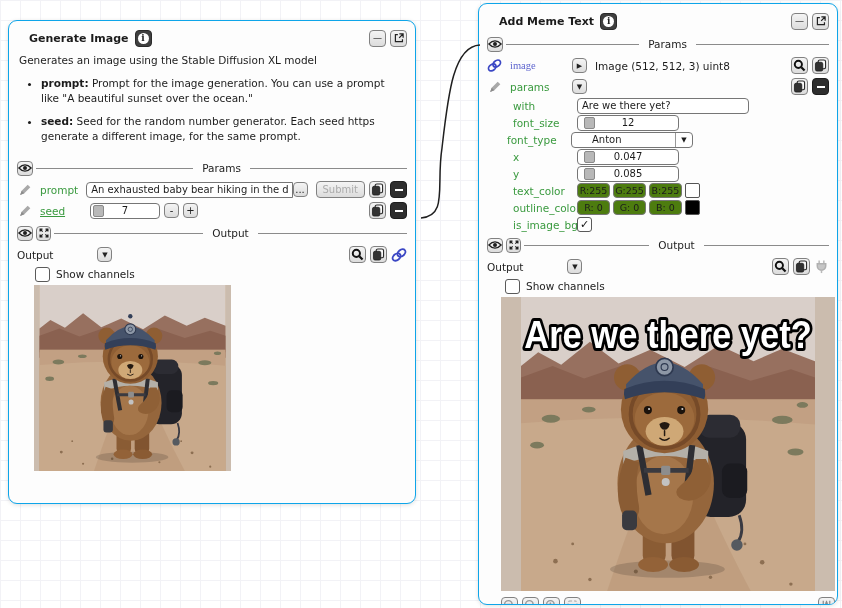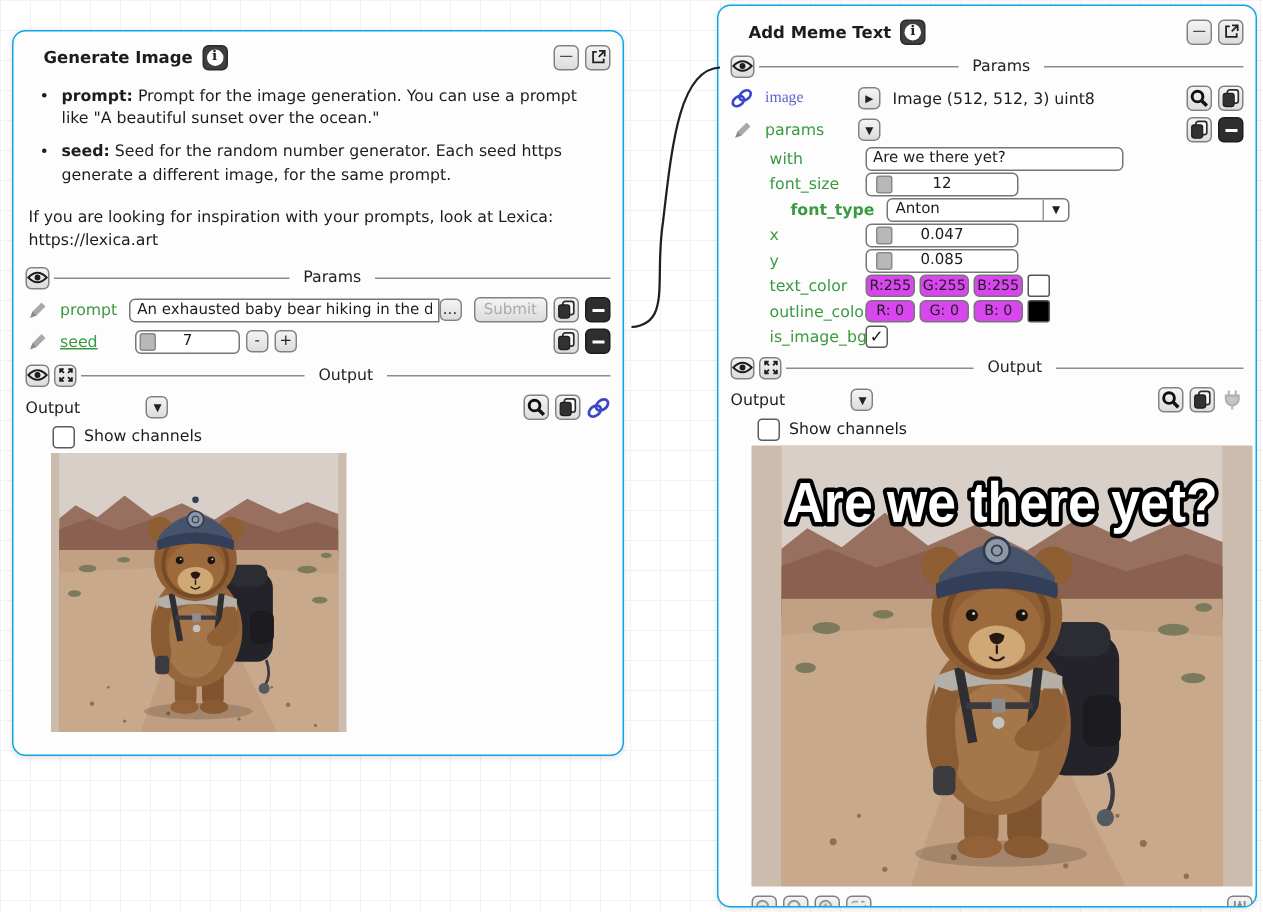--- a/index.html
+++ b/index.html
@@ -44,24 +44,24 @@
   .licon{width:15px;flex:none;display:flex;justify-content:center;}
   .inp{
     background:#fff;border:1px solid #767676;border-radius:4px;height:16px;box-sizing:border-box;
     font-family:inherit;font-size:10px;color:#1c1c1c;padding:0 4px;
   }
   .slider{position:relative;display:flex;align-items:center;justify-content:center;
     background:#fff;border:1px solid #767676;border-radius:4px;height:16px;box-sizing:border-box;font-size:10px;}
   .slider .handle{position:absolute;left:2px;top:1px;bottom:1px;width:9px;background:#b8b8b8;
     border:1px solid #8a8a8a;border-radius:2px;}
   .dd{display:flex;align-items:center;background:#fff;border:1px solid #767676;border-radius:4px;
-    height:16px;box-sizing:border-box;font-size:10px;padding-left:5px;}
+    height:16px;box-sizing:border-box;font-size:10px;padding-left:20px;}
   .dd .caret{margin-left:auto;border-left:1px solid #999;height:100%;width:16px;
     display:flex;align-items:center;justify-content:center;font-size:8px;}
-  .rgb{background:#d946ef;border:1px solid #767676;border-radius:4px;height:15px;min-width:33px;
+  .rgb{background:#4d7c0f;border:1px solid #767676;border-radius:4px;height:15px;min-width:33px;
     display:inline-flex;align-items:center;justify-content:center;font-size:9.5px;box-sizing:border-box;}
   .swatch{width:15px;height:15px;border:1px solid #555;border-radius:2px;box-sizing:border-box;}
   .checkbox{width:15px;height:15px;background:#fff;border:1px solid #5a5a5a;border-radius:3px;
     box-sizing:border-box;display:flex;align-items:center;justify-content:center;font-size:11px;font-weight:bold;color:#111;}
   .chkrow{display:flex;align-items:center;gap:6px;height:18px;flex:none;margin-left:18px;}
   .imgbox{flex:none;overflow:hidden;background:#cbbcae;}
   #gen-img{width:197px;height:186px;margin-left:17px;margin-top:2px;}
   #meme-img{width:334px;height:294px;margin-left:14px;margin-top:2px;}
   .zoomrow{display:flex;align-items:center;gap:4px;height:20px;flex:none;margin-top:4px;}
   .ic{display:block;}
@@ -233,27 +233,27 @@
         <span style="font-size:9px;">—</span>
       </span>
     <span class="gap8" style="width:4px"></span>
     <span class="btn">
         <svg class="ic" width="12" height="12">
           <use href="#i-open"></use>
         </svg>
       </span>
   </div>
 
+  <div class="desc">Generates an image using the Stable Diffusion XL model</div>
 
   <ul class="bullets">
     <li><b>prompt:</b><span> Prompt for the image generation. You can use a prompt like "A beautiful sunset over the ocean."</span></li>
     <li><b>seed:</b><span> Seed for the random number generator. Each seed https generate a different image, for the same prompt.</span></li>
   </ul>
 
-  <div class="desc" style="margin-top:6px;">If you are looking for inspiration with your prompts, look at Lexica: https://lexica.art</div>
 
   <div class="divider" style="margin-top:7px;">
     <span class="btn sm">
         <svg class="ic" width="14" height="10">
           <use href="#i-eye"></use>
         </svg>
       </span>
     <span class="line"></span>
     <span class="cap">Params</span>
     <span class="line"></span>
@@ -442,21 +442,21 @@
 
   <div class="prow" style="height:17px;">
     <span class="plabel" style="margin-left:26px;width:60px;">font_size</span>
     <span class="slider" style="width:102px;">
       <span class="handle" style="left:6px;"></span>
       <span>12</span>
     </span>
   </div>
 
   <div class="prow" style="height:17px;">
-    <span class="plabel" style="margin-left:40px;width:60px;font-weight:bold;">font_type</span>
+    <span class="plabel" style="margin-left:20px;width:60px;">font_type</span>
     <span class="dd" style="width:122px;">
       <span>Anton</span>
       <span class="caret">
           <span style="font-size:7px;">▼</span>
         </span>
     </span>
   </div>
 
   <div class="prow" style="height:17px;">
     <span class="plabel" style="margin-left:26px;width:60px;">x</span>

